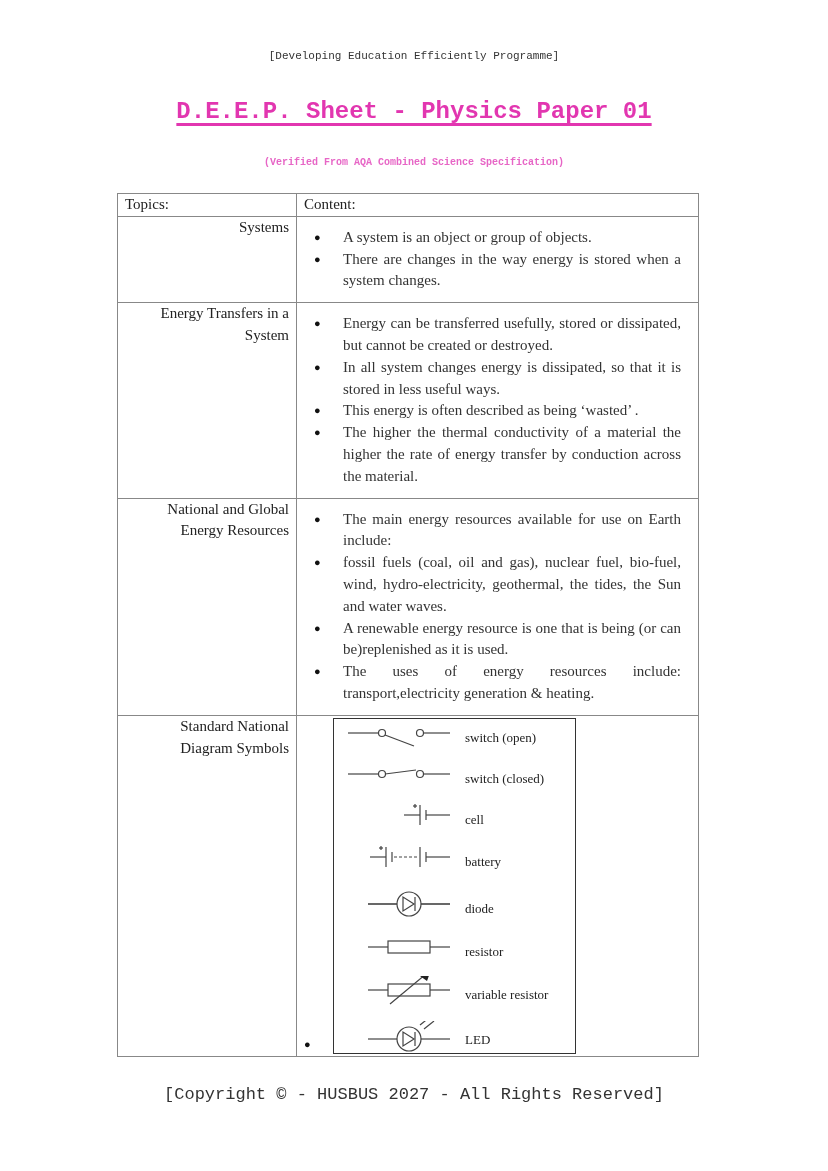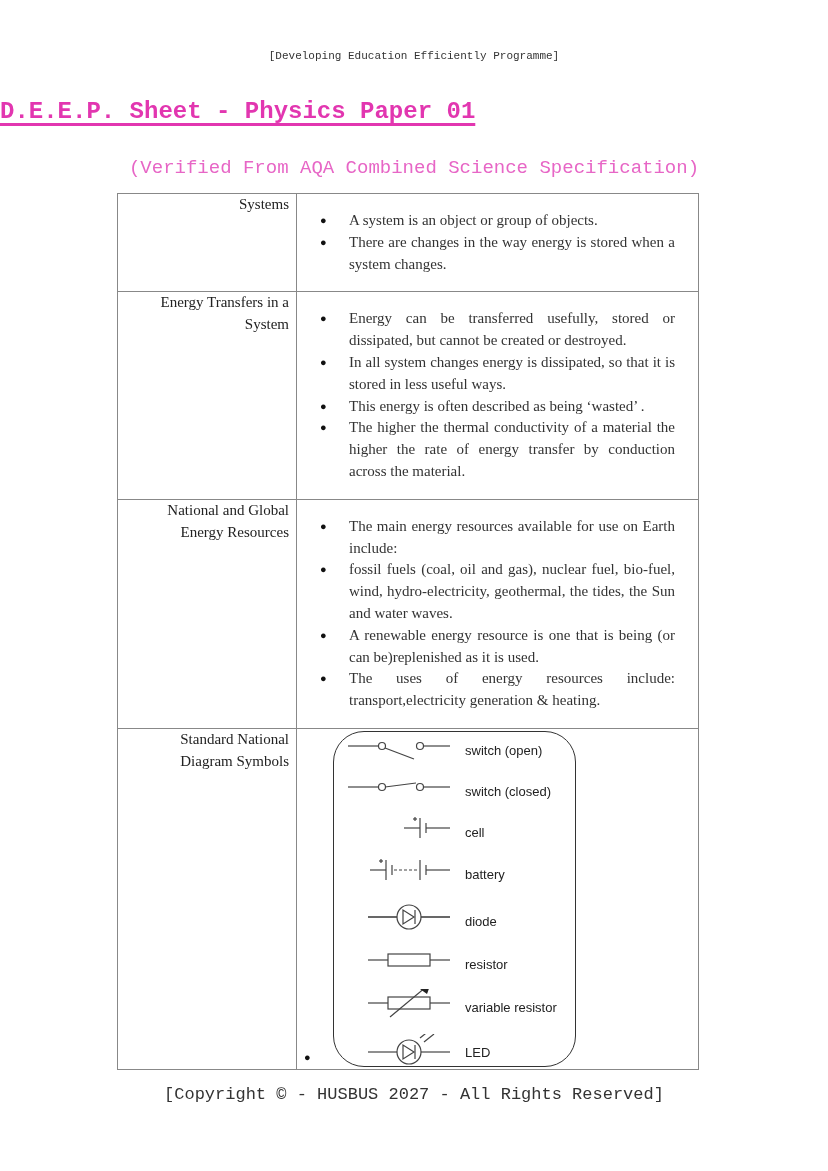--- a/index.html
+++ b/index.html
@@ -1,30 +1,30 @@
 <!DOCTYPE html>
 <html><head>
 <meta charset="utf-8">
 <style>
   html, body { margin:0; padding:0; background:#ffffff; }
   body { width:828px; height:1171px; position:relative; overflow:hidden; }
   .mono { font-family: "Liberation Mono", "DejaVu Sans Mono", monospace; }
   .serif { font-family: "Liberation Serif", "DejaVu Serif", serif; }
-  .sans { font-family: Liberation Sans, sans-serif; border-radius: 31px; }
+  .sans { font-family: Liberation Serif, serif; }
 
   .programme { position:absolute; top:50px; left:0; width:828px; text-align:center; font-size:11px; color:#333; }
-  .title { position:absolute; top:98px; left:0; width:828px; text-align:left; font-size:24px; font-weight:bold; color:#e236b0; }
+  .title { position:absolute; top:98px; left:0; width:828px; text-align:center; font-size:24px; font-weight:bold; color:#e236b0; }
   .title span { text-decoration:underline; text-decoration-thickness:3px; text-underline-offset:5px; }
-  .subtitle { position:absolute; top:157px; left:0; width:828px; text-align:center; font-size:19px; color:#e766c6; }
+  .subtitle { position:absolute; top:157px; left:0; width:828px; text-align:center; font-size:10px; color:#e766c6;font-weight:bold; }
 
   table.sheet { position:absolute; top:193px; left:117px; width:582px; border-collapse:collapse; font-size:15px; color:#222; }
   table.sheet td { border:1px solid #888; vertical-align:top; padding:0 7px; line-height:21.8px; }
   td.topic { width:164px; text-align:right; }
   td.header { text-align:left; }
-  ul.bullets { list-style:none; margin:16px; padding:0; }
+  ul.bullets { list-style:none; margin:10px; padding:0; }
   ul.bullets li { position:relative; padding-left:29px; text-align:justify; color:#333; }
   ul.bullets li::before { content:"\25CF"; position:absolute; left:0; top:0; font-size:11px; color:#111; }
 
   .symbols-cell { position:relative; height:340px; }
   .symbol-box { position:absolute; left:29px; top:2px; width:241px; height:334px; border:1.5px solid #333; background:#fff; }
   .symbol-row { position:absolute; left:0; width:241px; height:34px; }
   .symbol-row svg { position:absolute; left:0; top:0; }
   .symbol-label { position:absolute; left:131px; top:8px; font-size:13px; color:#222; white-space:nowrap; }
   .tail-bullet { position:absolute; left:0; bottom:0; font-size:11px; color:#111; }
 
@@ -32,20 +32,24 @@
 </style>
 </head>
 <body>
 
 <div class="programme mono">[Developing Education Efficiently Programme]</div>
 <div class="title mono"><span>D.E.E.P. Sheet - Physics Paper 01</span></div>
 <div class="subtitle mono">(Verified From AQA Combined Science Specification)</div>
 
 <table class="sheet serif">
   <tbody>
+      <tr>
+    <td class="topic header">Topics:</td>
+    <td class="header">Content:</td>
+  </tr>
 
   <tr>
     <td class="topic">Systems</td>
     <td>
       <ul class="bullets">
         <li>A system is an object or group of objects.</li>
         <li>There are changes in the way energy is stored when a system changes.</li>
       </ul>
     </td>
   </tr>

